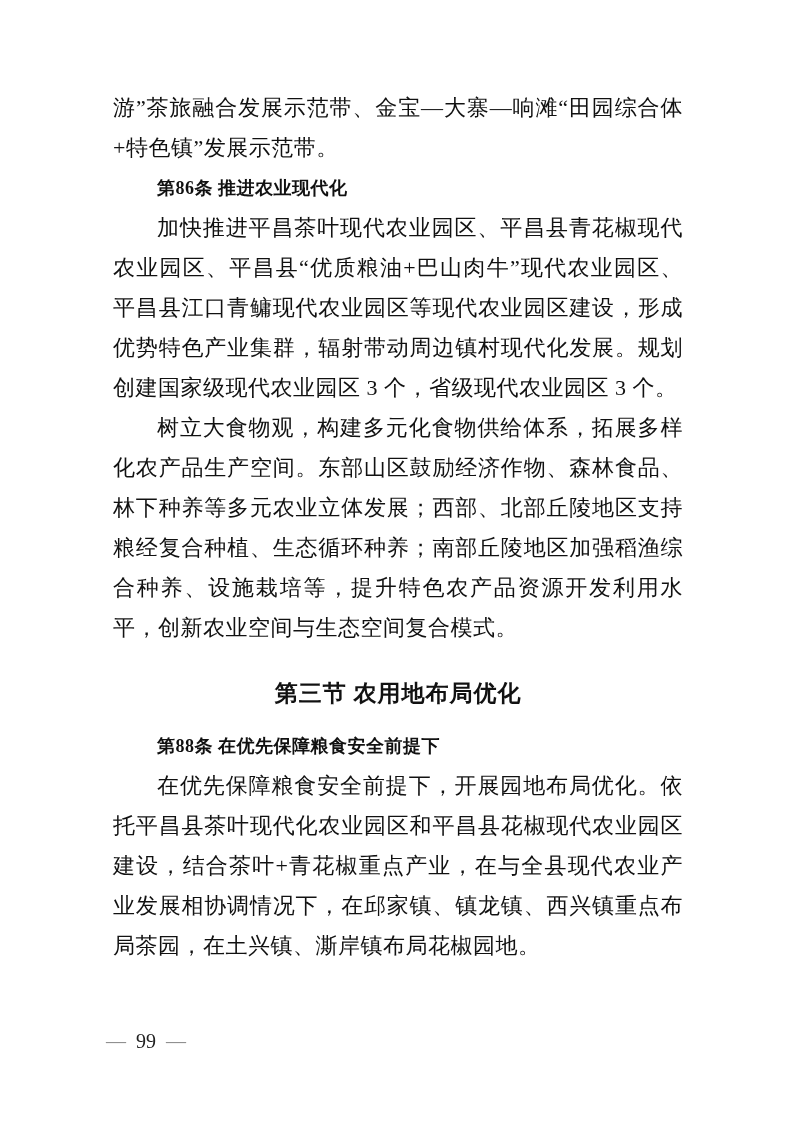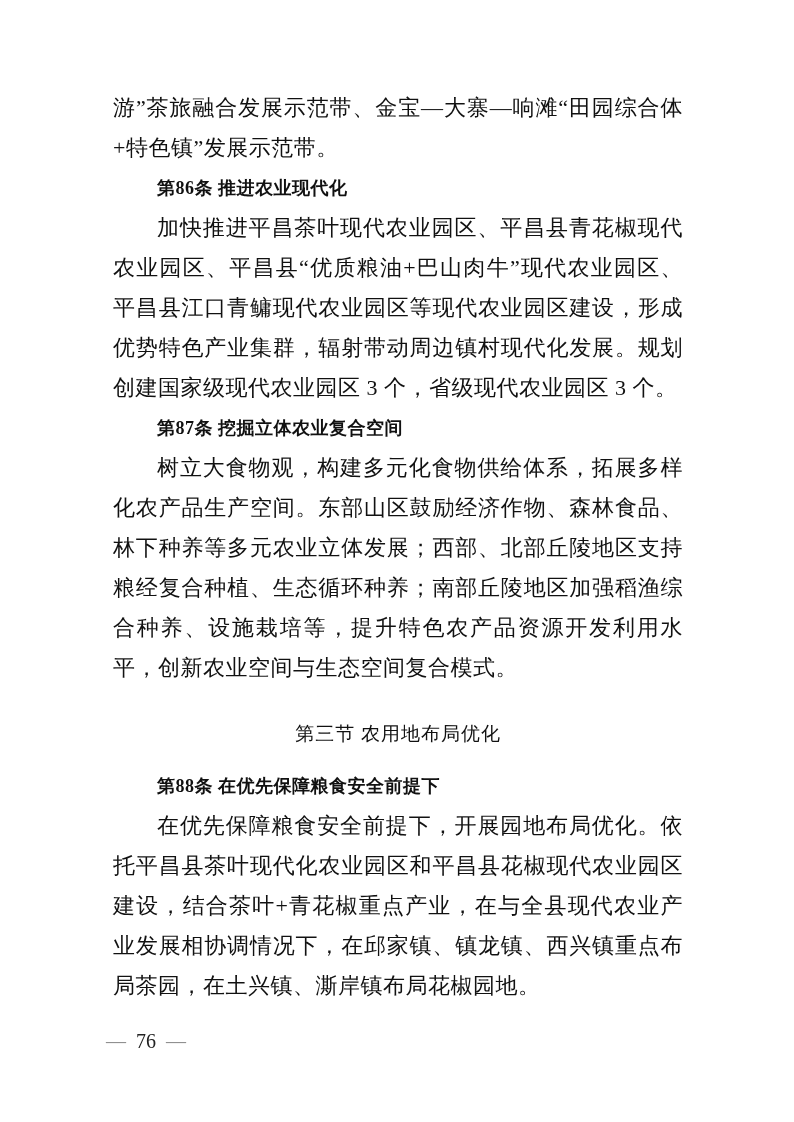--- a/index.html
+++ b/index.html
@@ -35,23 +35,23 @@
   }
   .article-heading {
     font-size: 18px;
     line-height: 40px;
     font-weight: bold;
     text-indent: 44px;
     margin: 0;
     letter-spacing: 0.5px;
   }
   .section-heading {
-    font-size: 19px;
+    font-size: 23px;
     line-height: 40px;
-    font-weight: normal;
+    font-weight: bold;
     text-align: center;
     text-indent: 0;
     margin: 26px 0 12px 0;
     letter-spacing: 1px;
   }
   .footer {
     position: absolute;
     left: 100px;
     top: 1028px;
     font-size: 20px;
@@ -73,28 +73,27 @@
 
 <div class="page">
   <div class="content">
 
     <p class="para">游”茶旅融合发展示范带、金宝—大寨—响滩“田园综合体+特色镇”发展示范带。</p>
 
     <p class="article-heading">第86条 推进农业现代化</p>
 
     <p class="para indent">加快推进平昌茶叶现代农业园区、平昌县青花椒现代农业园区、平昌县“优质粮油+巴山肉牛”现代农业园区、平昌县江口青鳙现代农业园区等现代农业园区建设，形成优势特色产业集群，辐射带动周边镇村现代化发展。规划创建国家级现代农业园区 3 个，省级现代农业园区 3 个。</p>
 
-    <p class="article-heading">第87条 挖掘立体农业复合空间</p>
 
     <p class="para indent">树立大食物观，构建多元化食物供给体系，拓展多样化农产品生产空间。东部山区鼓励经济作物、森林食品、林下种养等多元农业立体发展；西部、北部丘陵地区支持粮经复合种植、生态循环种养；南部丘陵地区加强稻渔综合种养、设施栽培等，提升特色农产品资源开发利用水平，创新农业空间与生态空间复合模式。</p>
 
     <p class="section-heading">第三节 农用地布局优化</p>
 
     <p class="article-heading">第88条 在优先保障粮食安全前提下</p>
 
     <p class="para indent">在优先保障粮食安全前提下，开展园地布局优化。依托平昌县茶叶现代化农业园区和平昌县花椒现代农业园区建设，结合茶叶+青花椒重点产业，在与全县现代农业产业发展相协调情况下，在邱家镇、镇龙镇、西兴镇重点布局茶园，在土兴镇、澌岸镇布局花椒园地。</p>
 
   </div>
 
   <div class="footer">
-    <span class="dash">—</span><span class="page-num">76</span><span class="dash">—</span>
+    <span class="dash">—</span><span class="page-num">99</span><span class="dash">—</span>
   </div>
 </div>
 
 </body></html>

